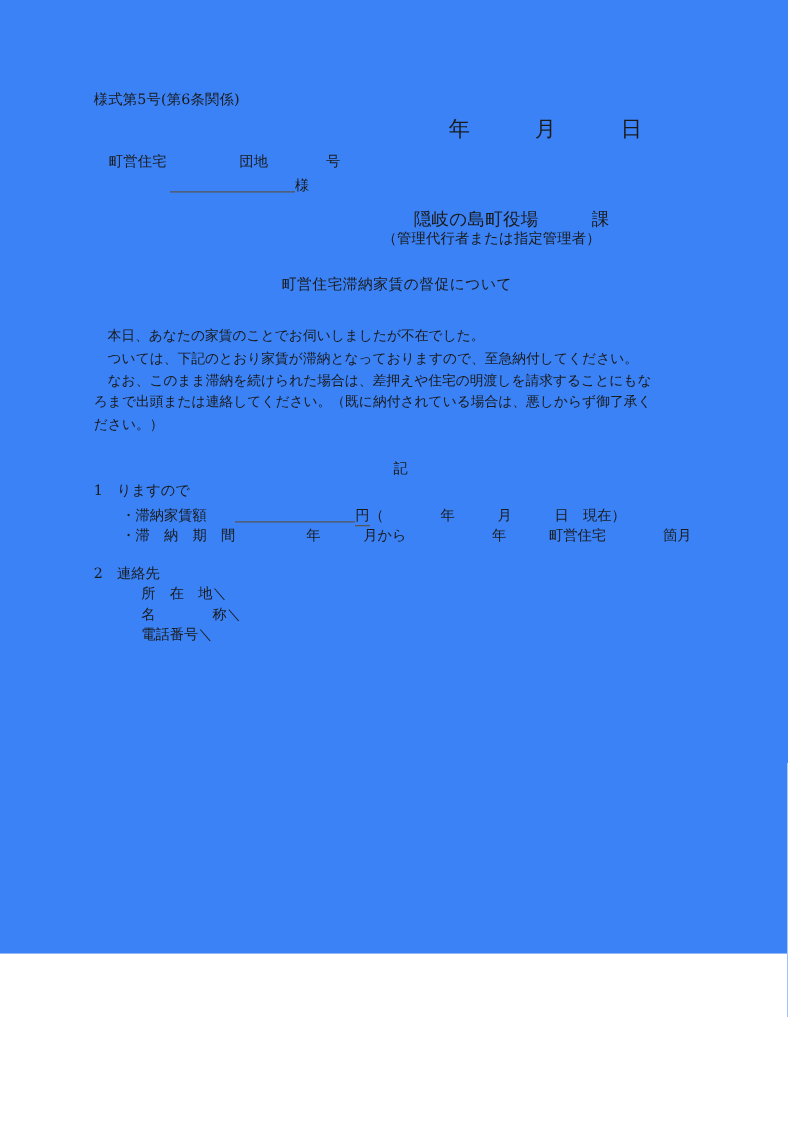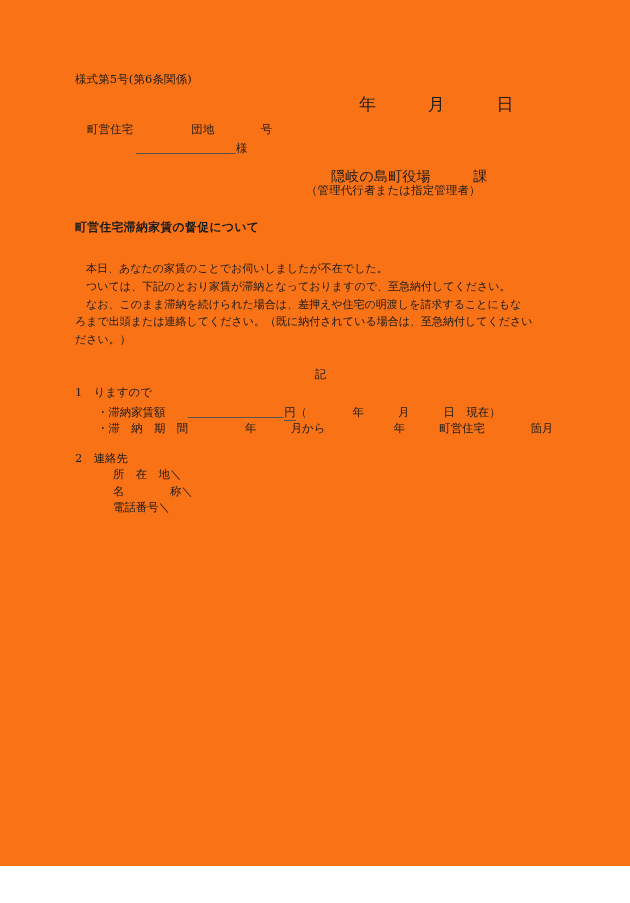--- a/index.html
+++ b/index.html
@@ -8,22 +8,22 @@
     padding: 0;
     background: #ffffff;
   }
   body {
     font-family: "DejaVu Serif", "Liberation Serif", serif;
     color: #1a1a1a;
   }
   .page {
     position: relative;
     width: 630px;
-    height: 866px;
-    background: #f97316;
+    height: 763px;
+    background: #3b82f6;
     overflow: hidden;
   }
   .doc {
     position: absolute;
     left: 0;
     top: 0;
     width: 630px;
     padding: 74px 58px 0 75px;
     box-sizing: border-box;
     font-size: 11.4px;
@@ -69,23 +69,24 @@
     margin: 0 0 2px 0;
     padding-left: 256px;
     font-size: 14px;
   }
   .issuer-sub {
     margin: 0 0 26px 0;
     padding-left: 231px;
     font-size: 11.4px;
   }
   .title {
+    text-align: center;
     margin: 0 0 26px 0;
     font-size: 11.8px;
-    font-weight: bold;
+    font-weight: normal;
     letter-spacing: 0.4px;
     padding-right: 12px;
   }
   .body-para {
     margin: 0;
     font-size: 11px;
     line-height: 1.62;
   }
   .body-para .ln {
     display: block;
@@ -151,21 +152,21 @@
     <div class="issuer-line row">隠岐の島町役場　　　課</div>
 
     <div class="issuer-sub row">（管理代行者または指定管理者）</div>
 
     <div class="title">町営住宅滞納家賃の督促について</div>
 
     <div class="body-para">
       <span class="ln">　本日、あなたの家賃のことでお伺いしましたが不在でした。</span>
       <span class="ln">　ついては、下記のとおり家賃が滞納となっておりますので、至急納付してください。</span>
       <span class="ln">　なお、このまま滞納を続けられた場合は、差押えや住宅の明渡しを請求することにもな</span>
-      <span class="ln">ろまで出頭または連絡してください。（既に納付されている場合は、至急納付してください</span>
+      <span class="ln">ろまで出頭または連絡してください。（既に納付されている場合は、悪しからず御了承く</span>
       <span class="ln">ださい。）</span>
     </div>
 
     <div class="ki">記</div>
 
     <div class="sec-head"><span>1</span><span>　</span><span>りますので</span></div>
 
     <div class="sec-item"><span>・滞納家賃額</span><span>　　</span><span class="amount-blank"></span><span class="yen-underlined">円</span><span>（　　　　年　　　月　　　日　現在）</span></div>
 
     <div class="sec-item"><span>・滞　納　期　間</span><span>　　　　　年　　　月から　　　　　　年　　　町営住宅　　　　箇月</span></div>

